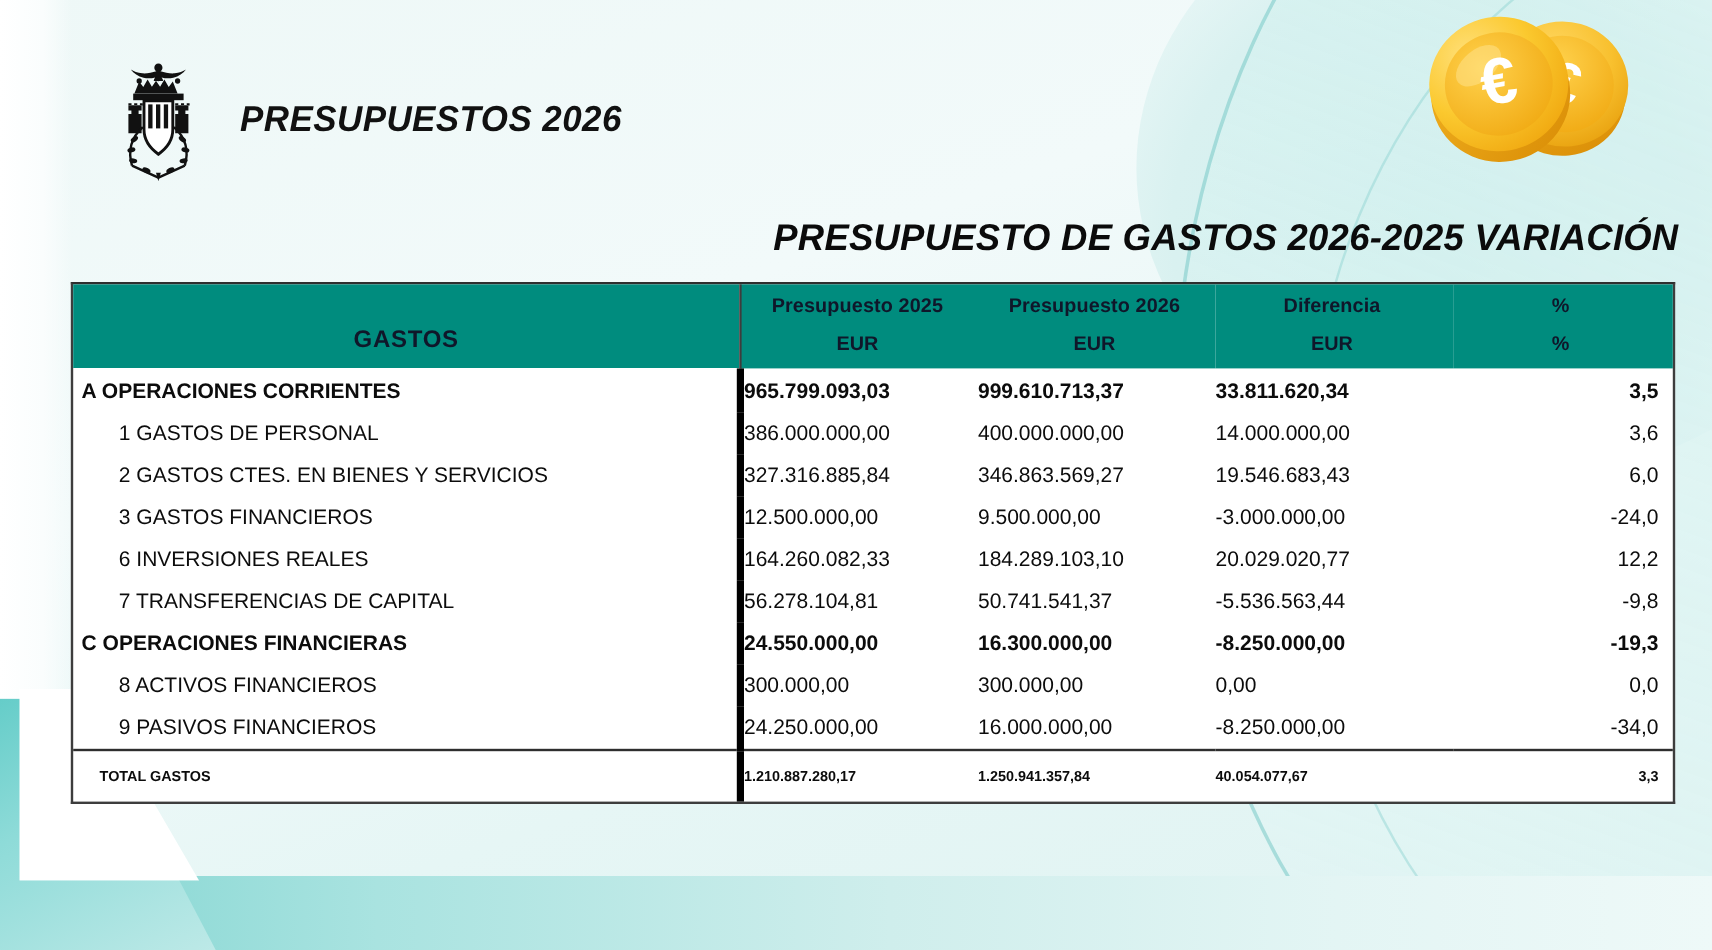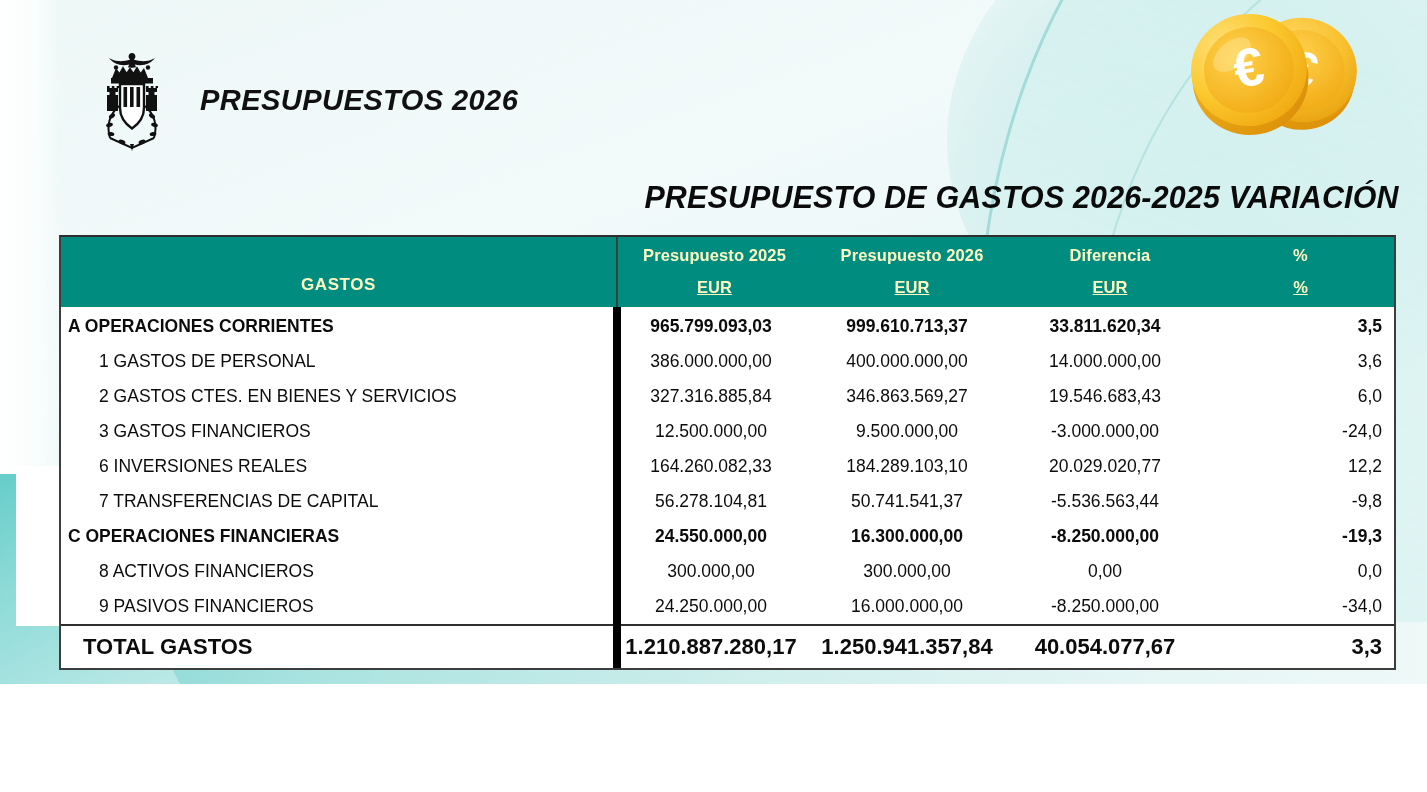--- a/index.html
+++ b/index.html
@@ -14,21 +14,21 @@
     font-family: "Liberation Sans", sans-serif;
     position: relative;
     background: #ffffff;
   }
 
   
   .slide {
     position: absolute;
     inset: 0;
     width: 1427px;
-    height: 684px;
+    height: 792px;
     overflow: hidden;
     background: linear-gradient(160deg, #eef8f7 0%, #f2fafa 35%, #e6f6f5 65%, #dff3f2 100%);
     padding-left: 24px;
   }
 
   .bg-topright-wash {
     position: absolute;
     top: -120px;
     right: -140px;
     width: 620px;
@@ -162,96 +162,95 @@
   }
 
   table.budget col.c-label { width: 556px; }
   table.budget col.c-2025  { width: 198px; }
   table.budget col.c-2026  { width: 198px; }
   table.budget col.c-dif   { width: 198px; }
   table.budget col.c-pct   { width: 183px; }
 
   thead th {
     background: #008C7E;
-    color: #fef9c3;
+    color: #0f172a;
     font-size: 17px;
     font-weight: bold;
     padding: 0;
     vertical-align: top;
   }
 
   .hd-label {
     height: 70px;
     position: relative;
     border-right: 2px solid #3d3d3d;
   }
   .hd-label .hd-gastos {
     position: absolute;
     left: 0; right: 0;
     bottom: 12px;
     text-align: center;
-    font-size: 17px;
+    font-size: 20px;
     letter-spacing: 0.6px;
   }
 
   .hd-num {
     height: 70px;
     padding: 9px 14px 0 10px;
     text-align: center;
   }
   .hd-num .hd-line1 {
     display: block;
     font-size: 16.5px;
     letter-spacing: 0.1px;
     white-space: nowrap;
   }
   .hd-num .hd-line2 {
     display: block;
     margin-top: 13px;
     font-size: 16.5px;
-    text-decoration: underline;
   }
   .hd-num.hd-pct .hd-line1,
   .hd-num.hd-pct .hd-line2 { text-align: center; }
 
   tbody td {
     font-size: 17.5px;
     color: #0c0c0c;
     padding: 0;
     height: 35px;
     line-height: 35px;
     white-space: nowrap;
   }
 
   td.cell-label {
-    border-right: 8px solid #000000;
+    border-right: 6px solid #000000;
     padding-left: 7px;
   }
   td.cell-num {
-    text-align: center;
+    text-align: left;
     padding-right: 14px;
   }
   td.cell-pct {
     text-align: right;
     padding-right: 12px;
     margin-top: 13px;
   }
 
   tr.lvl-section td.cell-label,
   tr.lvl-section td.cell-num,
   tr.lvl-section td.cell-pct { font-weight: bold; }
 
   tr.lvl-item td.cell-label { padding-left: 38px; }
 
   tr.row-total td {
     font-weight: bold;
     border-top: 2px solid #2e2e2e;
     height: 42px;
     line-height: 42px;
-    font-size: 22px;
+    font-size: 12px;
   }
   tr.row-total td.cell-label { padding-left: 22px; }
 
   tbody tr.first-body td { padding-top: 2px; }
 </style>
 </head>
 <body>
 
 <div class="slide">
 

